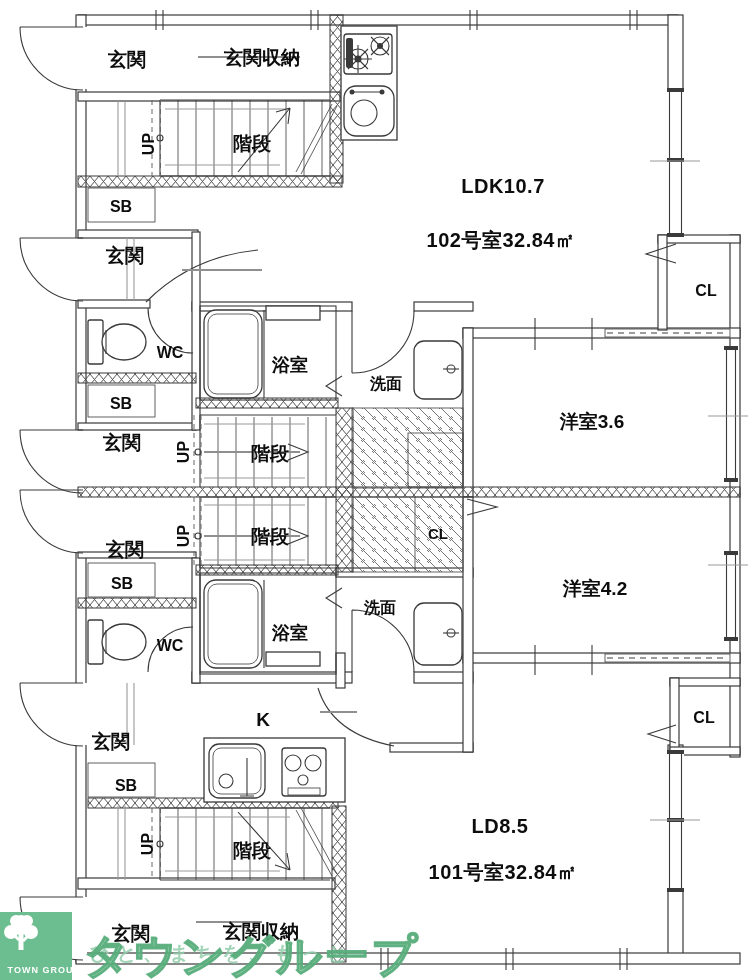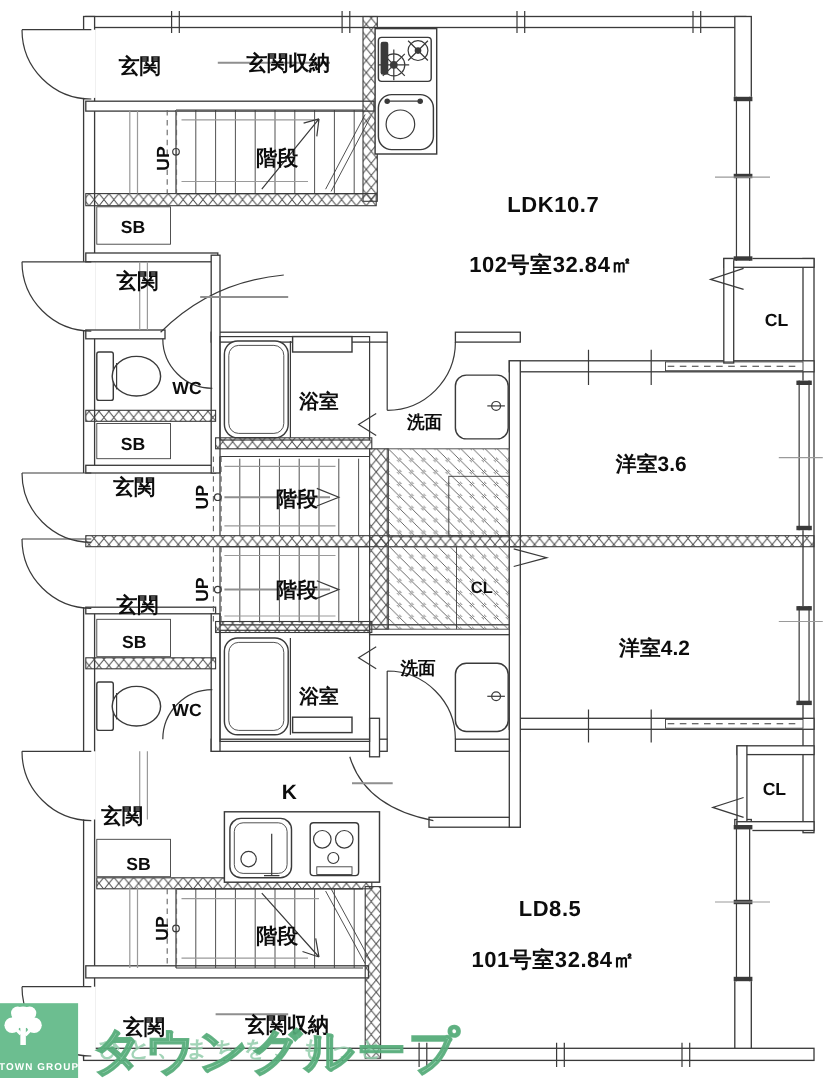--- a/index.html
+++ b/index.html
@@ -21,22 +21,22 @@
   text{fill:#0d0d0d;font-family:"Liberation Sans",sans-serif;font-weight:bold;}
   .t15{font-size:15px;} .t16{font-size:16px;} .t18{font-size:18px;}
   .t19{font-size:19px;} .t20{font-size:20px;letter-spacing:0.5px;}
   .mid{text-anchor:middle;}
   
   .wm-tagline{position:absolute;left:90px;top:940px;font-size:20px;letter-spacing:6px;
       font-weight:bold;color:rgba(146,205,170,0.85);white-space:nowrap;pointer-events:none;}
   .wm-name{position:absolute;left:84px;top:926px;font-size:45px;font-weight:bold;
       letter-spacing:2px;color:rgba(104,190,140,0.62);-webkit-text-stroke:1.5px rgba(86,172,122,0.9);
       white-space:nowrap;pointer-events:none;}
-  .logo-box{position:absolute;left:0;top:912px;width:71px;height:68px;background:#6cbe90;
-      display:flex;flex-direction:column;align-items:center;justify-content:flex-end;}
+  .logo-box{position:absolute;left:0;top:912px;width:56px;height:68px;background:#6cbe90;
+      display:flex;flex-direction:column;align-items:center;justify-content:flex-end;padding-left:16px;}
   .logo-en{color:#fff;font-size:9px;font-weight:bold;letter-spacing:1px;margin-bottom:5px;white-space:nowrap;}
   .logo-tree{position:absolute;left:16px;top:4px;}
 </style>
 </head>
 <body>
 
 <div class="stage">
 <svg width="751" height="980" viewBox="0 0 751 980">
   <defs>
     <pattern id="xh" width="9" height="11" patternUnits="userSpaceOnUse">

